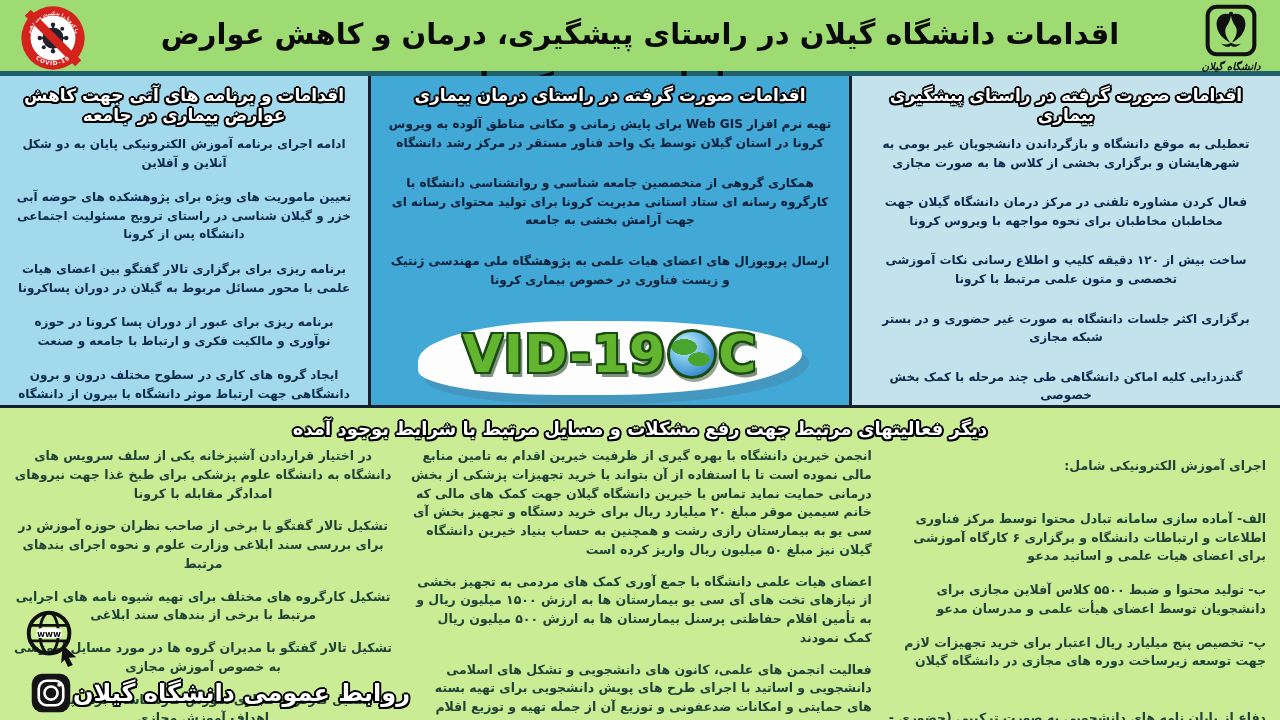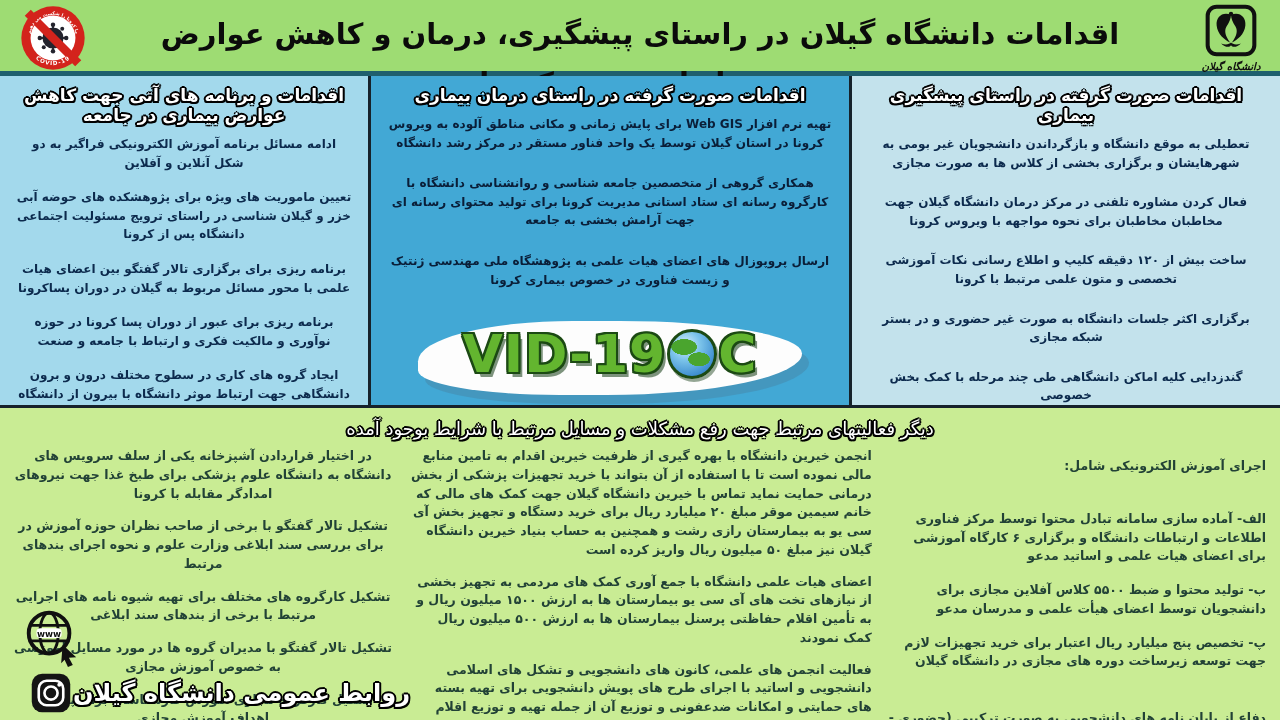--- a/index.html
+++ b/index.html
@@ -37,21 +37,21 @@
     2px 2px 0 #1c4a14,-2px -2px 0 #1c4a14,2px -2px 0 #1c4a14,-2px 2px 0 #1c4a14,4px 5px 0 rgba(20,60,20,.55);}
   .globe{display:inline-block;width:44px;height:44px;margin:0 1px;border-radius:50%;border:3px solid #1c4a14;
     background:
       radial-gradient(ellipse 13px 8px at 32% 34%,#4aa52e 97%,transparent),
       radial-gradient(ellipse 11px 7px at 66% 62%,#4aa52e 97%,transparent),
       radial-gradient(circle at 35% 30%,#d9eefb 0%,#7cc4ea 35%,#3e8ed0 75%,#2a6daa 100%);
     box-shadow:2px 3px 0 rgba(20,60,20,.45);}
 
   
   .bottom{position:absolute;top:408px;left:0;width:1280px;height:312px;background:#c9ec94;}
-  .bottom-title{margin:10px auto 6px;width:fit-content;font-size:18px;font-weight:normal;direction:rtl;text-align:center;}
+  .bottom-title{margin:10px auto 6px;width:fit-content;font-size:18px;font-weight:bold;direction:rtl;text-align:center;}
   .bottom-cols{display:flex;direction:rtl;padding:2px 14px 0;gap:16px;}
   .bcol{box-sizing:border-box;font-size:12.5px;font-weight:bold;color:#224236;line-height:1.5;direction:rtl;}
   .bcol p{margin:0 0 15px;}
   .bcol-r{width:31%;}
   .bcol-r p{text-align:right;}
   .bcol-r p:first-child{margin:10px 0 34px;}
   .bcol-r p:last-child{margin-top:38px;}
   .bcol-c{width:38%;}
   .bcol-c p{text-align:right;margin-bottom:13px;}
   .bcol-l{width:31%;}
@@ -140,21 +140,21 @@
         <span class="covid-text">
             <span>C</span>
             <span class="globe"></span>
             <span>VID-19</span>
           </span>
       </div>
     </section>
 
     <section class="col col-future">
       <h2 class="outline">اقدامات و برنامه های آتی جهت کاهش عوارض بیماری در جامعه</h2>
-      <p>ادامه مسائل برنامه آموزش الکترونیکی فراگیر به دو شکل آنلاین و آفلاین</p>
+      <p>ادامه اجرای برنامه آموزش الکترونیکی پایان به دو شکل آنلاین و آفلاین</p>
       <p>تعیین ماموریت های ویژه برای پژوهشکده های حوضه آبی خزر و گیلان شناسی در راستای ترویج مسئولیت اجتماعی دانشگاه پس از کرونا</p>
       <p>برنامه ریزی برای برگزاری تالار گفتگو بین اعضای هیات علمی با محور مسائل مربوط به گیلان در دوران پساکرونا</p>
       <p>برنامه ریزی برای عبور از دوران پسا کرونا در حوزه نوآوری و مالکیت فکری و ارتباط با جامعه و صنعت</p>
       <p>ایجاد گروه های کاری در سطوح مختلف درون و برون دانشگاهی جهت ارتباط موثر دانشگاه با بیرون از دانشگاه برای ارائه مشاوره موثر به صنعت و جامعه در دوران پسا کرونا</p>
 
     </section>
   </div>
 
   <div class="bottom">
     <h2 class="bottom-title outline">دیگر فعالیتهای مرتبط جهت رفع مشکلات و مسایل مرتبط با شرایط بوجود آمده</h2>

